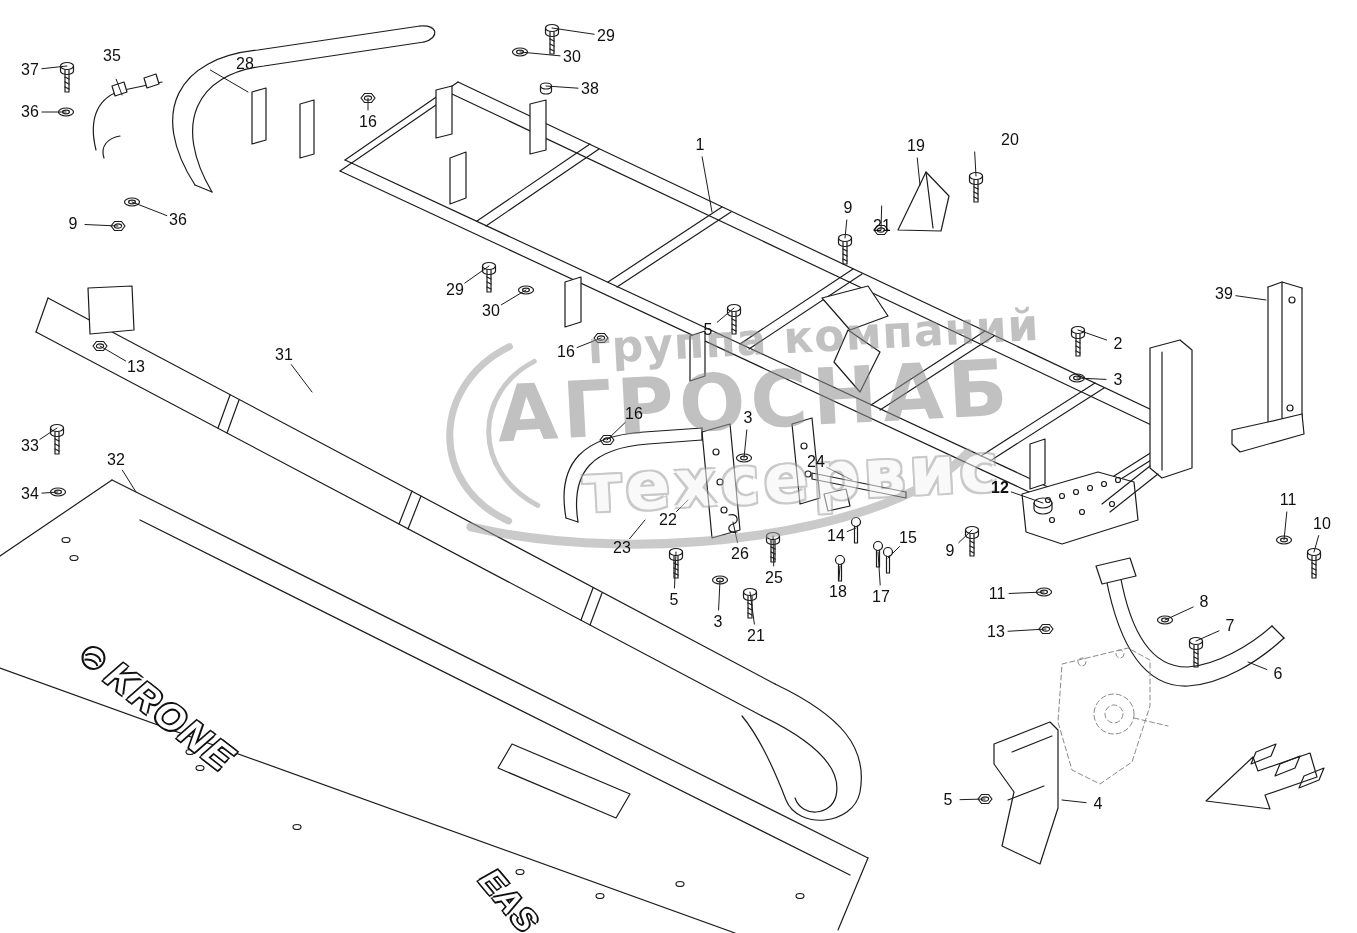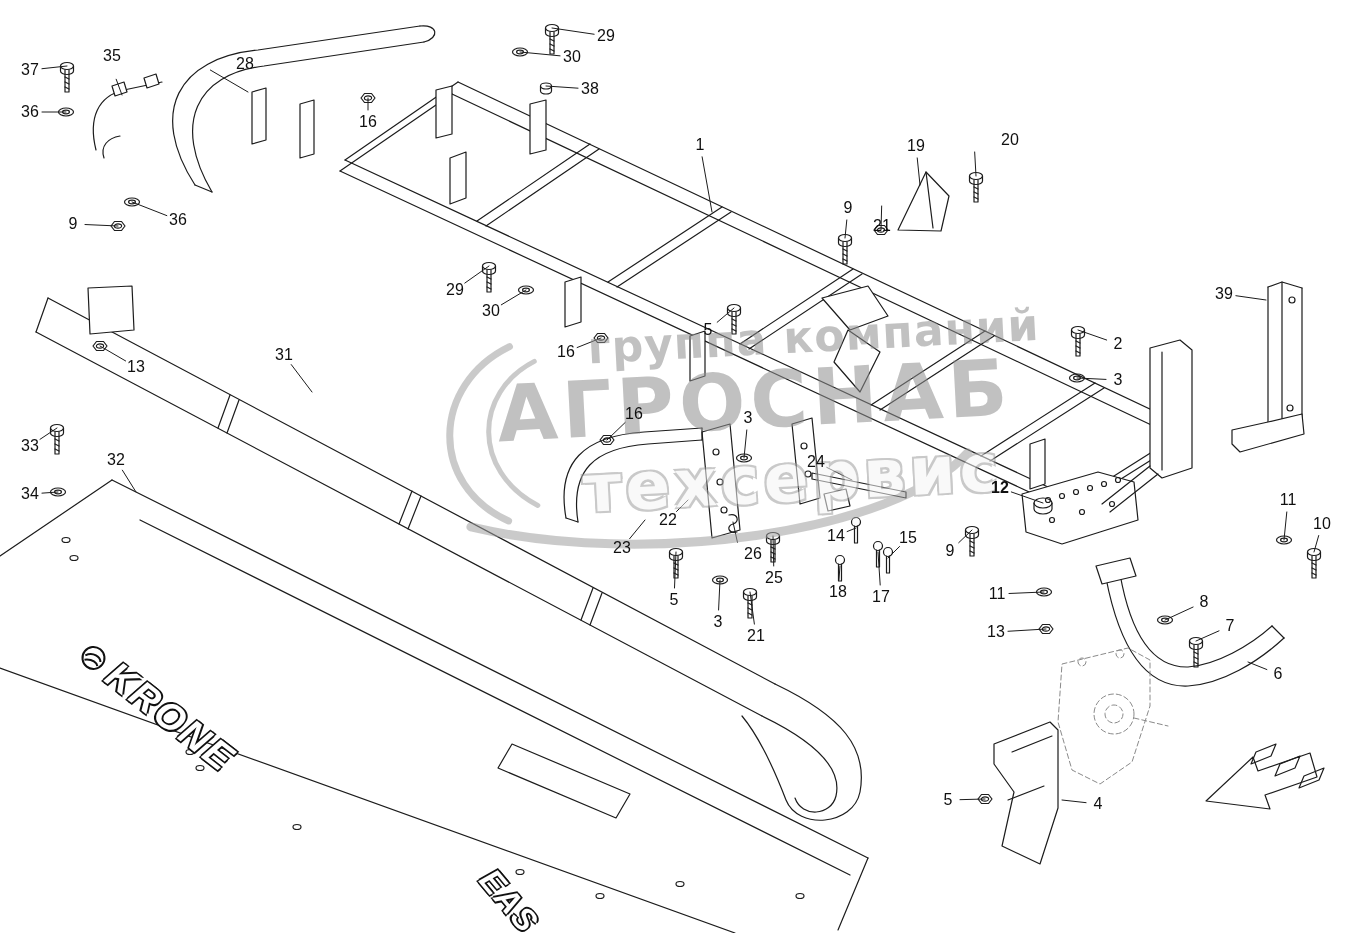--- a/index.html
+++ b/index.html
@@ -383,21 +383,21 @@
       <div class="callout" style="left: 566px; top: 352px;">16</div>
       <div class="callout" style="left: 634px; top: 414px;">16</div>
       <div class="callout" style="left: 748px; top: 418px;">3</div>
       <div class="callout" style="left: 30px; top: 446px;">33</div>
       <div class="callout" style="left: 30px; top: 494px;">34</div>
       <div class="callout" style="left: 116px; top: 460px;">32</div>
       <div class="callout" style="left: 816px; top: 462px;">24</div>
       <div class="callout" style="left: 1000px; top: 488px; font-weight: bold;">12</div>
       <div class="callout" style="left: 668px; top: 520px;">22</div>
       <div class="callout" style="left: 622px; top: 548px;">23</div>
-      <div class="callout" style="left: 740px; top: 554px; margin-left: 13px;">26</div>
+      <div class="callout" style="left: 740px; top: 554px;">26</div>
       <div class="callout" style="left: 836px; top: 536px;">14</div>
       <div class="callout" style="left: 908px; top: 538px;">15</div>
       <div class="callout" style="left: 950px; top: 551px;">9</div>
       <div class="callout" style="left: 1288px; top: 500px;">11</div>
       <div class="callout" style="left: 1322px; top: 524px;">10</div>
       <div class="callout" style="left: 774px; top: 578px;">25</div>
       <div class="callout" style="left: 838px; top: 592px;">18</div>
       <div class="callout" style="left: 881px; top: 597px;">17</div>
       <div class="callout" style="left: 674px; top: 600px;">5</div>
       <div class="callout" style="left: 718px; top: 622px;">3</div>

